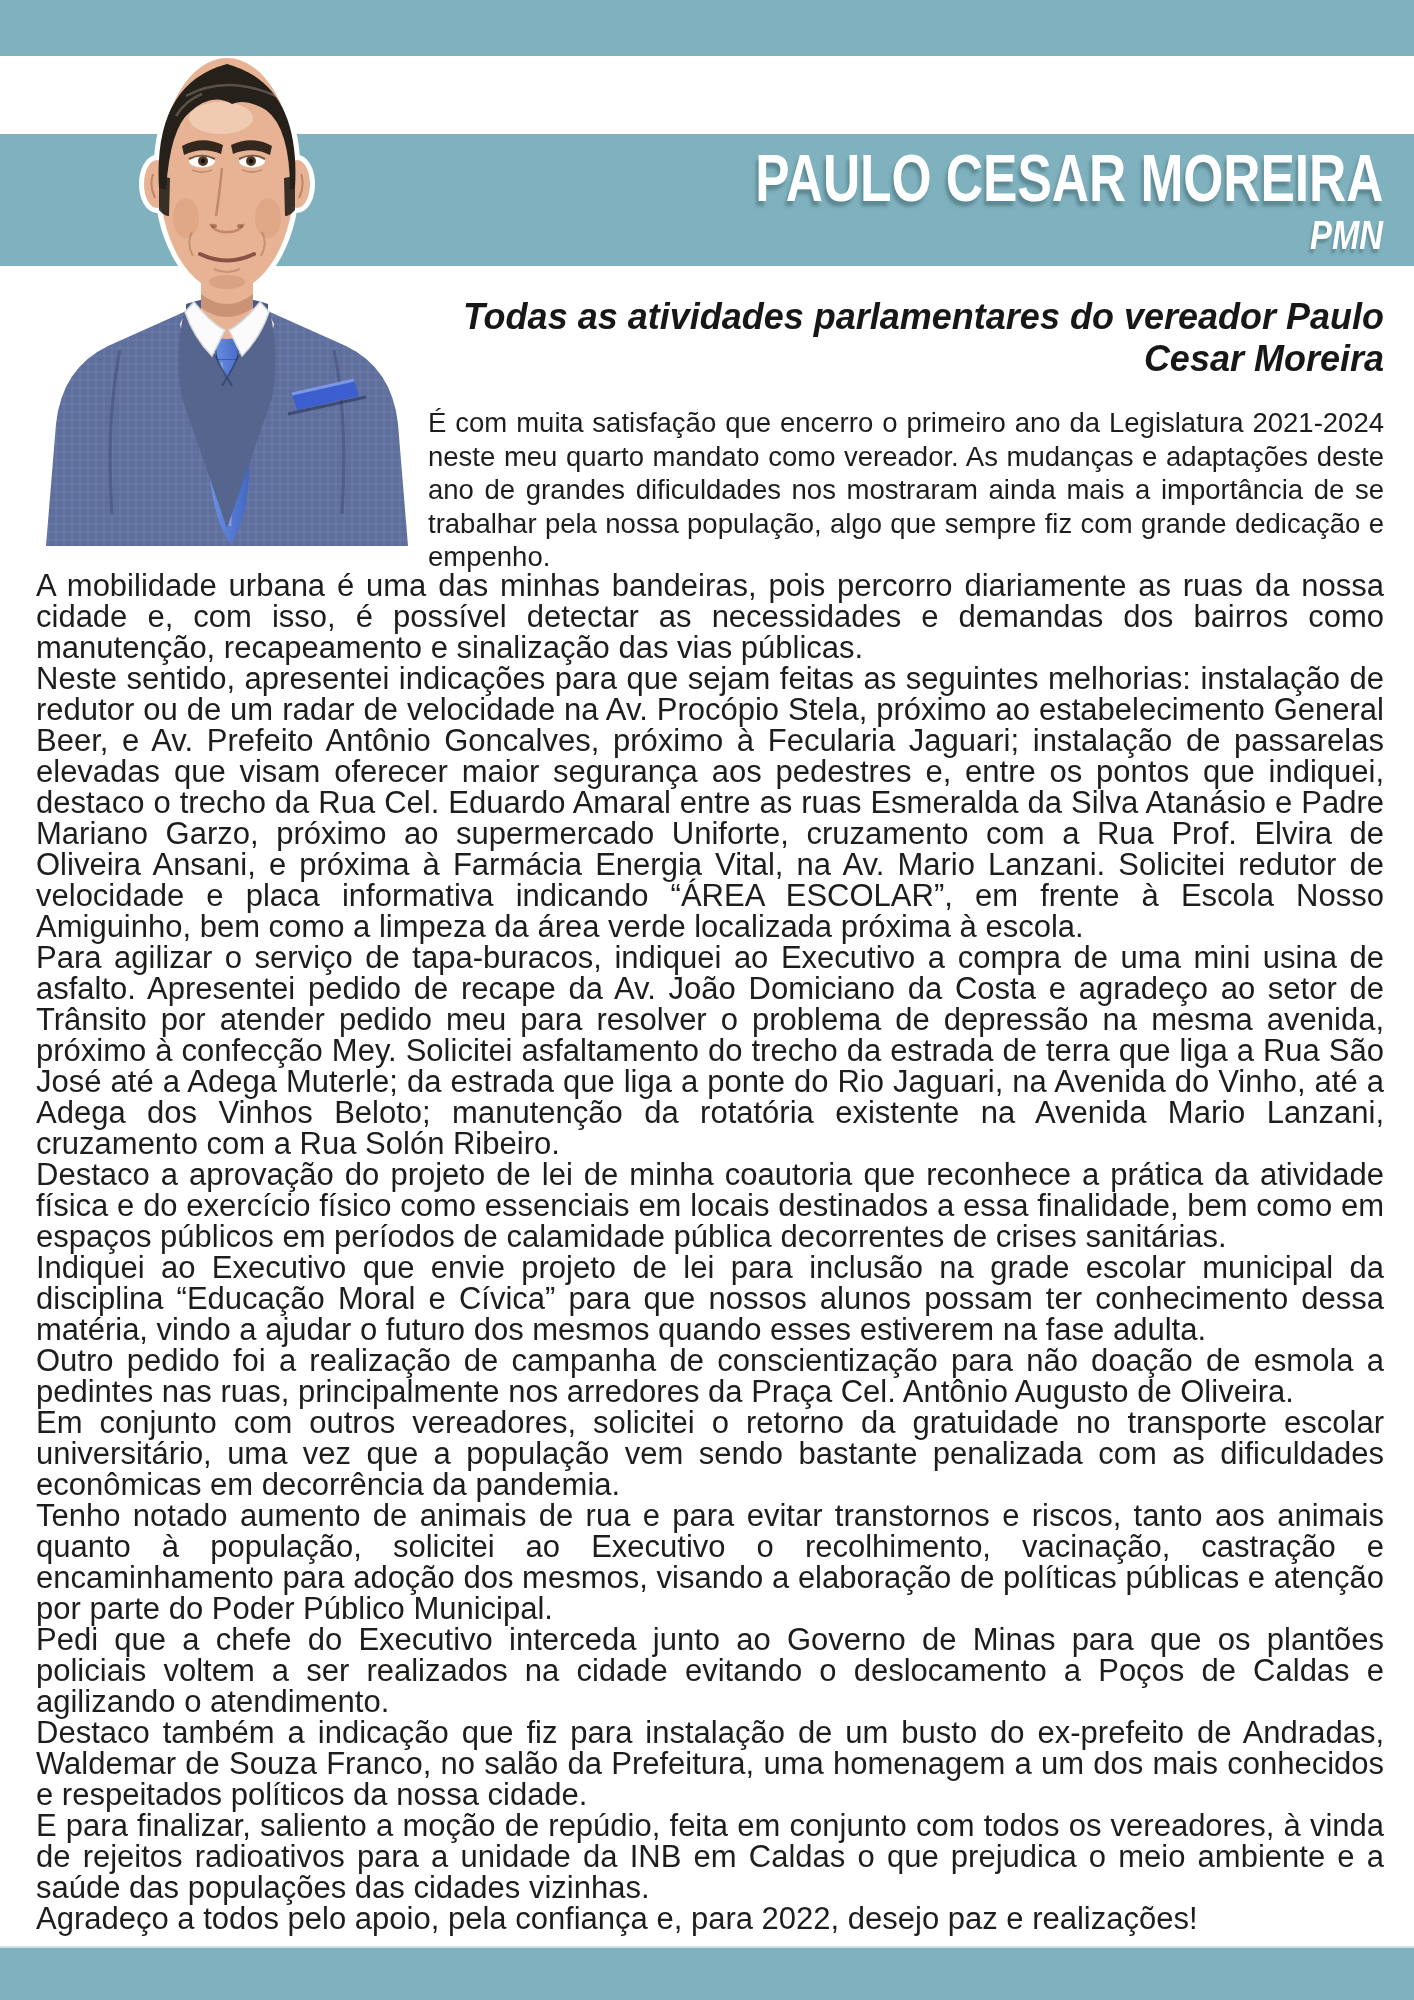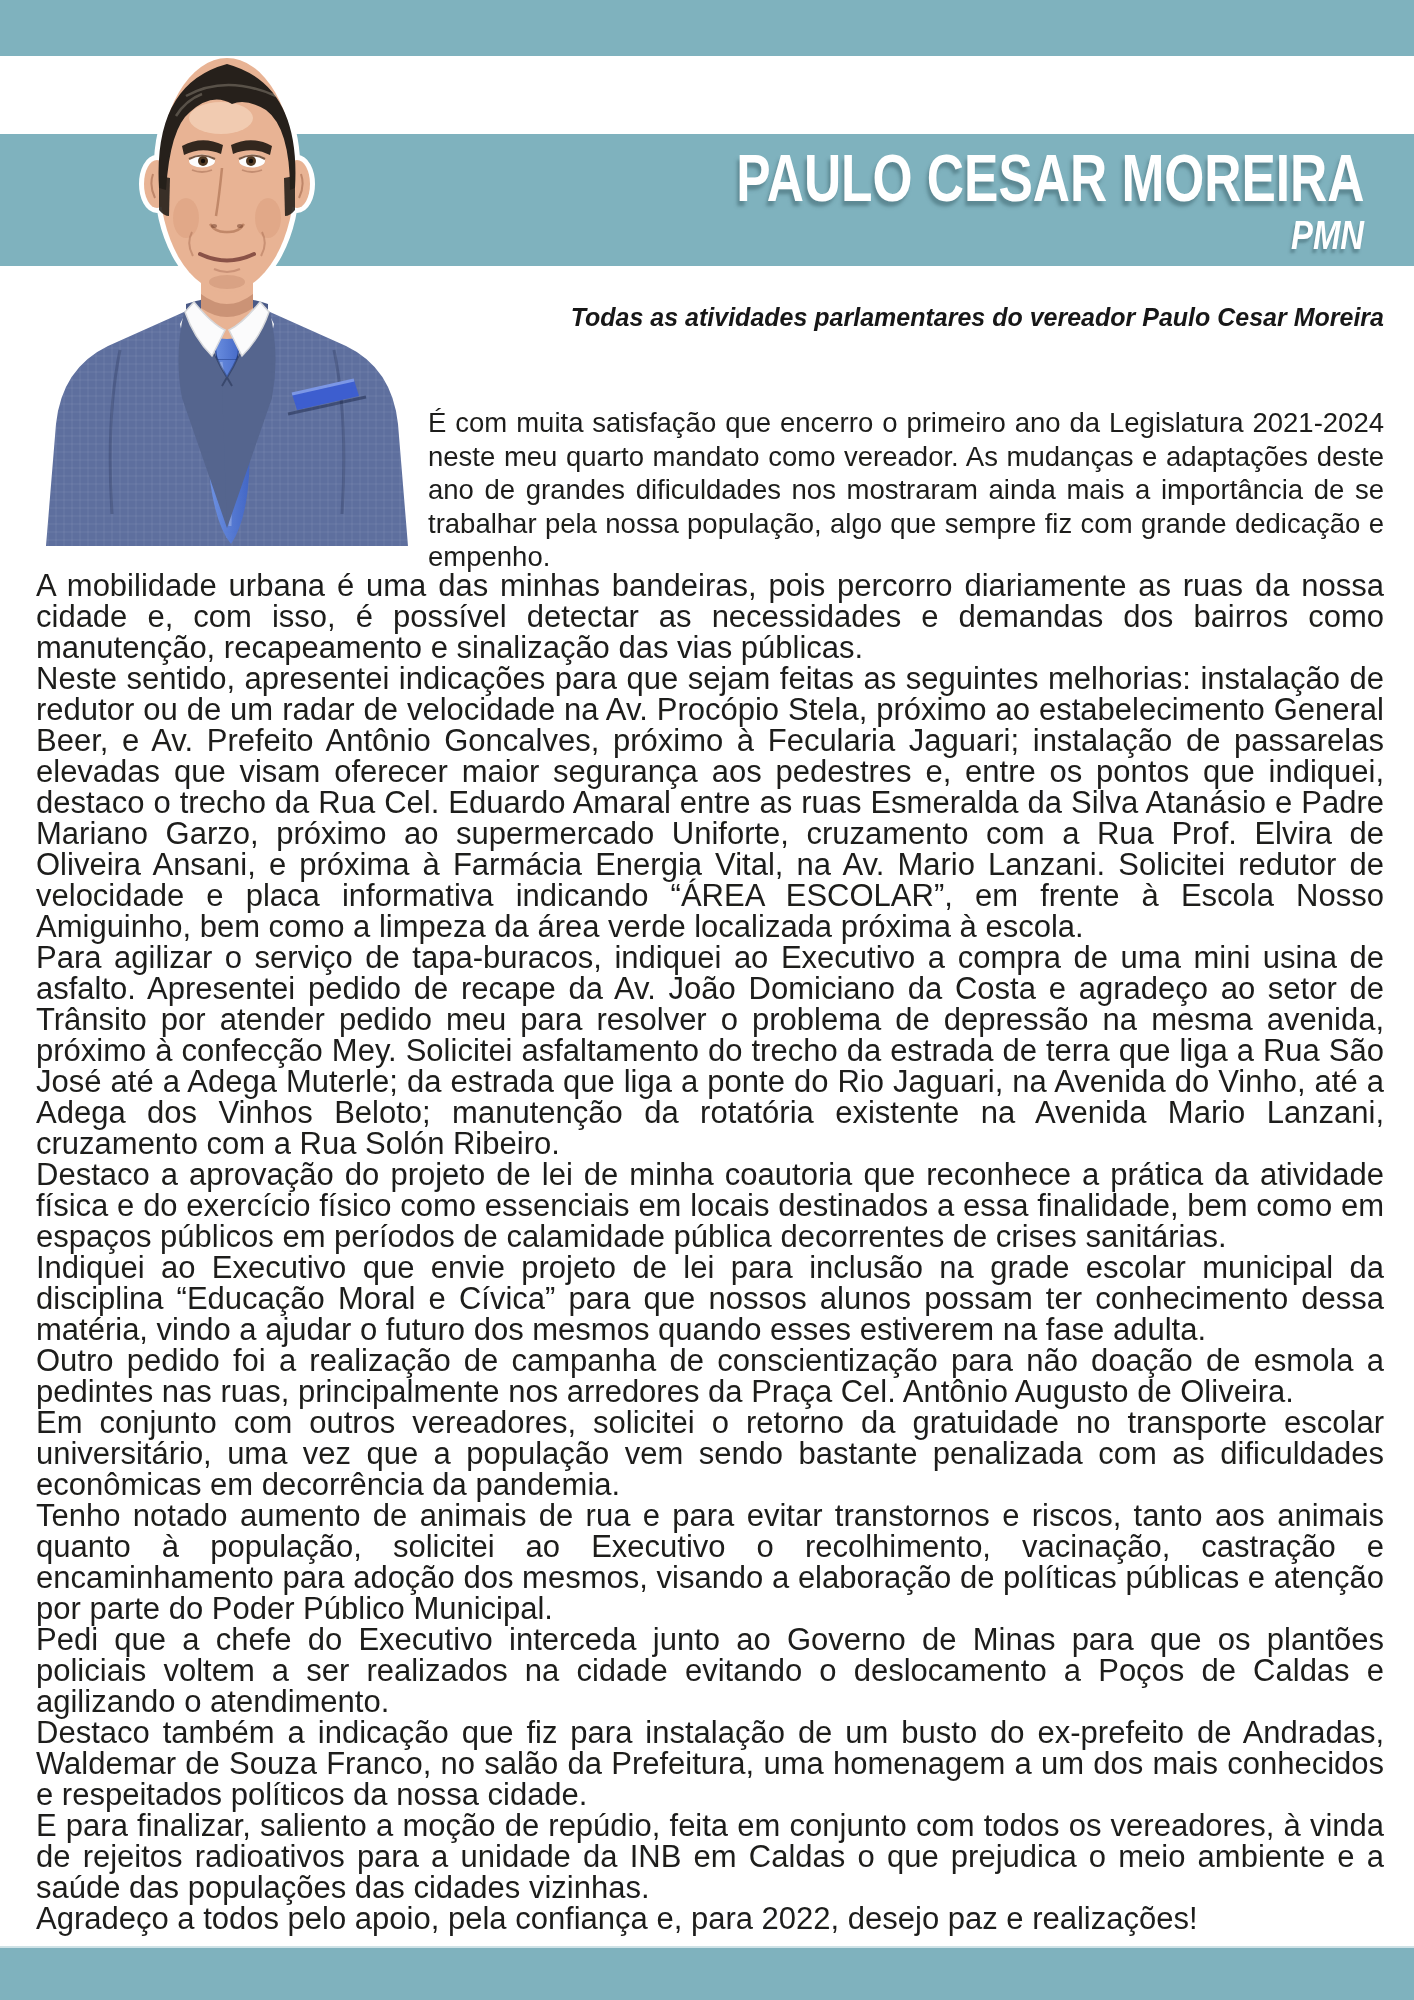--- a/index.html
+++ b/index.html
@@ -23,21 +23,21 @@
     position:relative;
     width:1414px;height:2000px;
     background:#ffffff;
     overflow:hidden;
     font-family:"Liberation Sans","DejaVu Sans",sans-serif;
     color:var(--body-text);
     margin:0 auto;
   }
   .band{position:absolute;left:0;width:100%;background:var(--band-teal);}
   .band-top{top:0;height:56px;}
-  .band-title{top:134px;height:132px;display:flex;flex-direction:column;align-items:flex-end;justify-content:center;padding-right:50px;box-sizing:border-box;}
+  .band-title{top:134px;height:132px;display:flex;flex-direction:column;align-items:flex-end;justify-content:center;padding-right:31px;box-sizing:border-box;}
   .band-footer{top:1946px;height:54px;border-top:2px solid #cfe2e6;}
 
   .page-title{
     font-size:66px;font-weight:700;line-height:1;
     color:var(--title-text);
     letter-spacing:0px;
     transform:scaleX(0.78);transform-origin:right center;
     text-shadow:-3px 5px 4px rgba(63,102,112,0.55);
     white-space:nowrap;
   }
@@ -46,21 +46,21 @@
     color:var(--title-text);
     transform:scaleX(0.82);transform-origin:right center;
     text-shadow:-2px 4px 3px rgba(63,102,112,0.5);
     margin-top:4px;
   }
 
   .portrait{position:absolute;left:36px;top:56px;width:420px;height:490px;}
 
   .intro-head{
     position:absolute;left:428px;right:30px;top:296px;
-    font-size:25px;font-weight:700;font-style:italic;line-height:42px;
+    font-size:36px;font-weight:700;font-style:italic;line-height:42px;
     text-align:right;color:#171717;
   }
   .intro-head a{color:var(--link-blue);text-decoration:underline;}
   .intro-para{
     position:absolute;left:428px;right:30px;top:388px;
     font-size:27.5px;line-height:33.5px;text-align:justify;margin-top:18px;
   }
   .body-text{
     position:absolute;left:36px;right:30px;top:570px;
     font-size:31px;line-height:31px;

